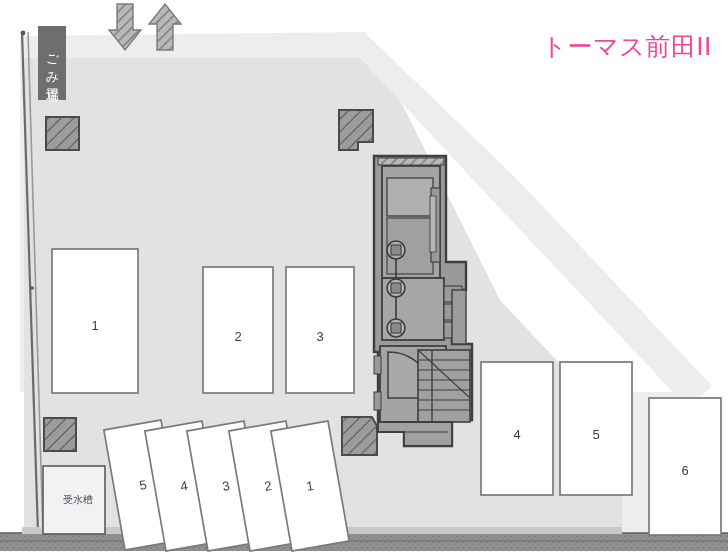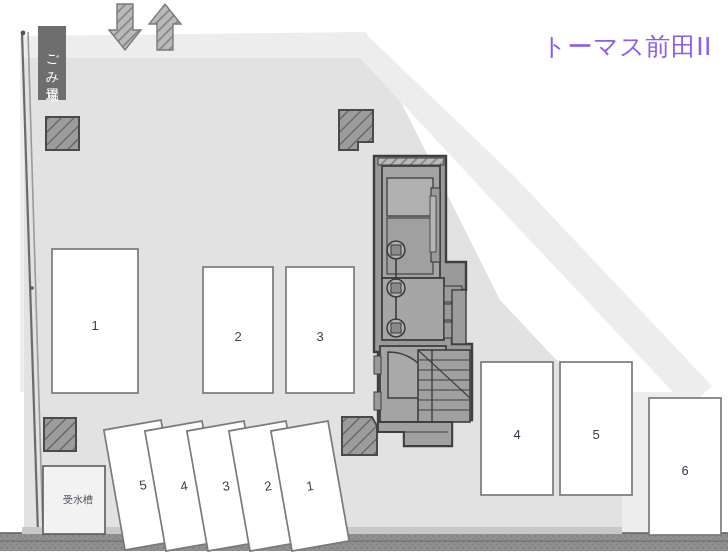--- a/index.html
+++ b/index.html
@@ -31,21 +31,21 @@
     position: absolute;
     margin: 0;
     padding: 0;
     white-space: nowrap;
   }
   #property-title {
     right: 16px;
     top: 30px;
     font-size: 25px;
     letter-spacing: 0.5px;
-    color: #8b5cf6;
+    color: #ec4899;
     font-family: "DejaVu Sans", "Liberation Sans", sans-serif;
     font-weight: 400;
   }
   .stall-num {
     font-size: 13px;
     color: #3c3c50;
     font-family: "Liberation Sans", "DejaVu Sans", sans-serif;
     transform: translate(-50%, -50%);
   }
   .stall-num.tilted {

